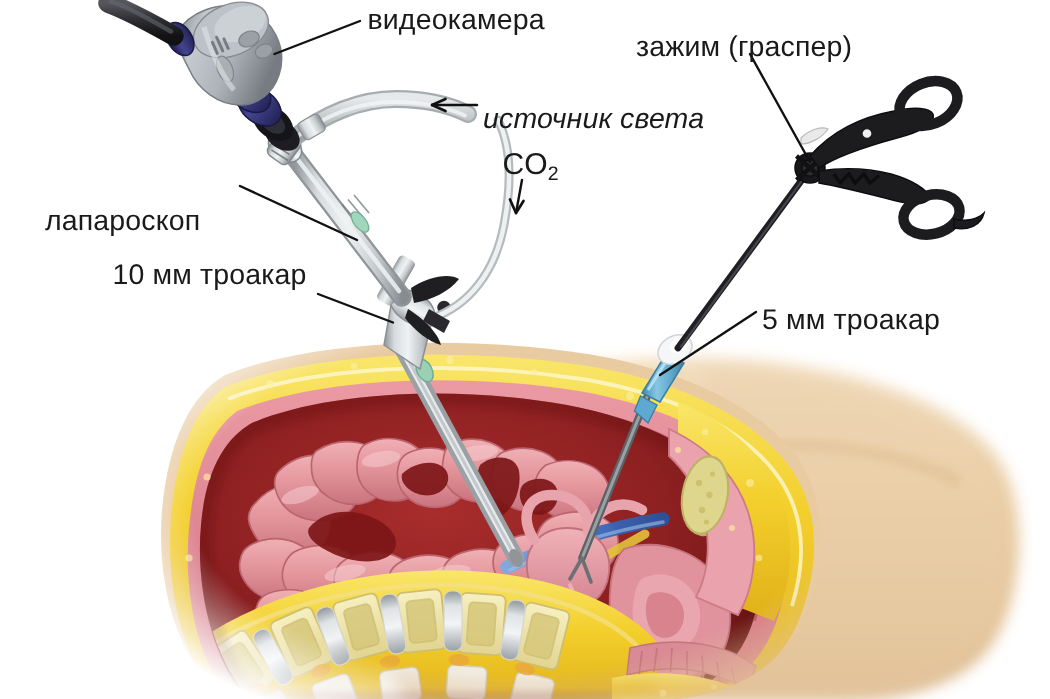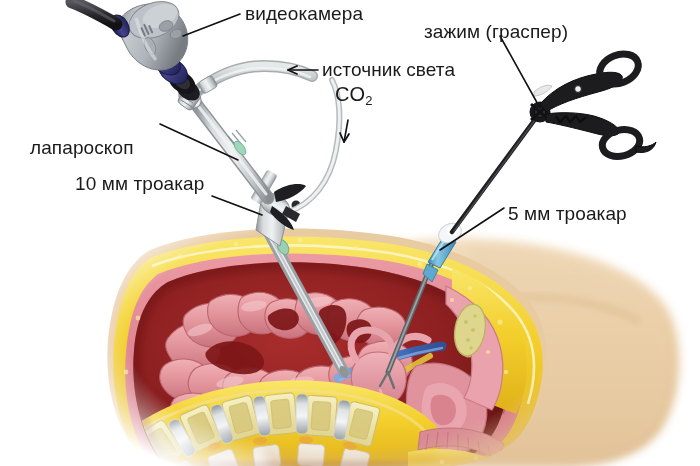--- a/index.html
+++ b/index.html
@@ -34,22 +34,22 @@
     letter-spacing: 0.1px;
   }
   .lbl-co2 { font-size: 20px; }
   .lbl-co2 sub {
     font-size: 13px;
     vertical-align: baseline;
     position: relative;
     top: 4px;
   }
   #lbl-videokamera { left: 245px; top: 4px; }
-  #lbl-istochnik   { left: 322px; top: 60px; }
-  #lbl-co2         { left: 335px; top: 84px; }
+  #lbl-istochnik   { left: 322px; top: 70px; font-style: italic; }
+  #lbl-co2         { left: 335px; top: 100px; }
   #lbl-laparoskop  { left: 30px;  top: 114px; margin-top: 24px; }
   #lbl-trocar10    { left: 75px;  top: 174px; }
   #lbl-zazhim      { left: 424px; top: 22px; }
   #lbl-trocar5     { left: 508px; top: 184px; margin-top: 20px; }
 </style>
 </head>
 <body>
 
 <div id="scene">
 

